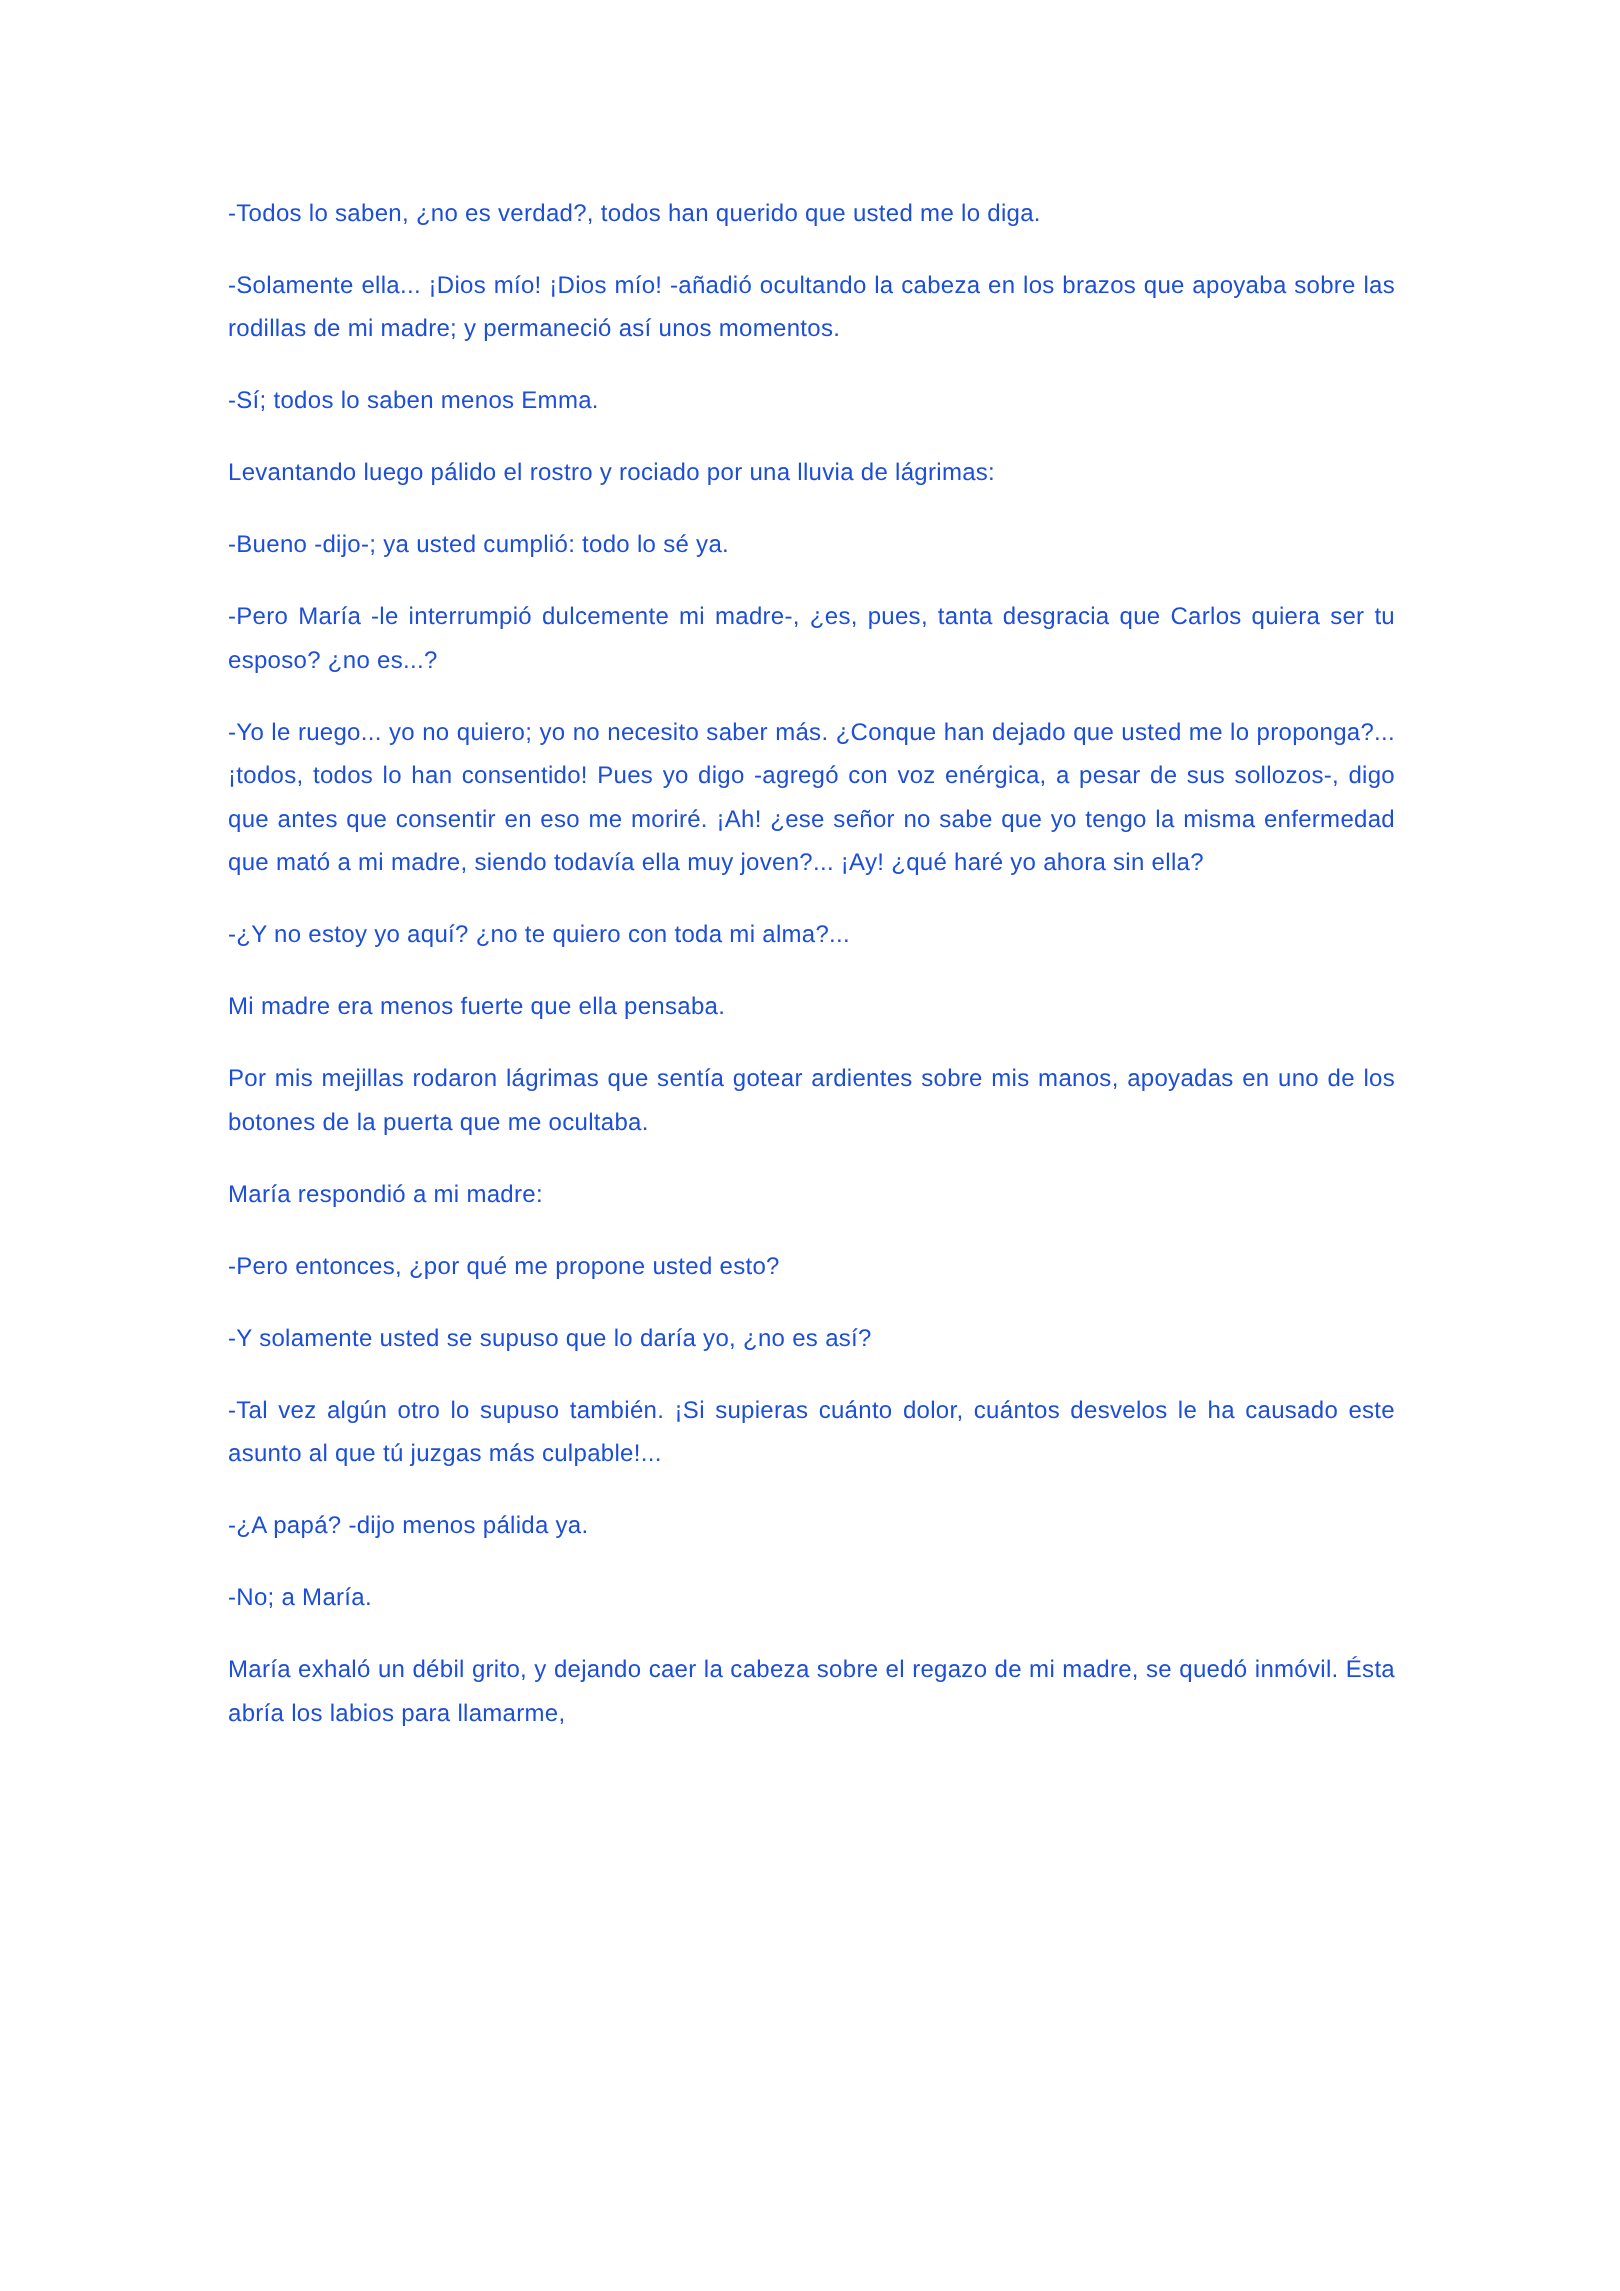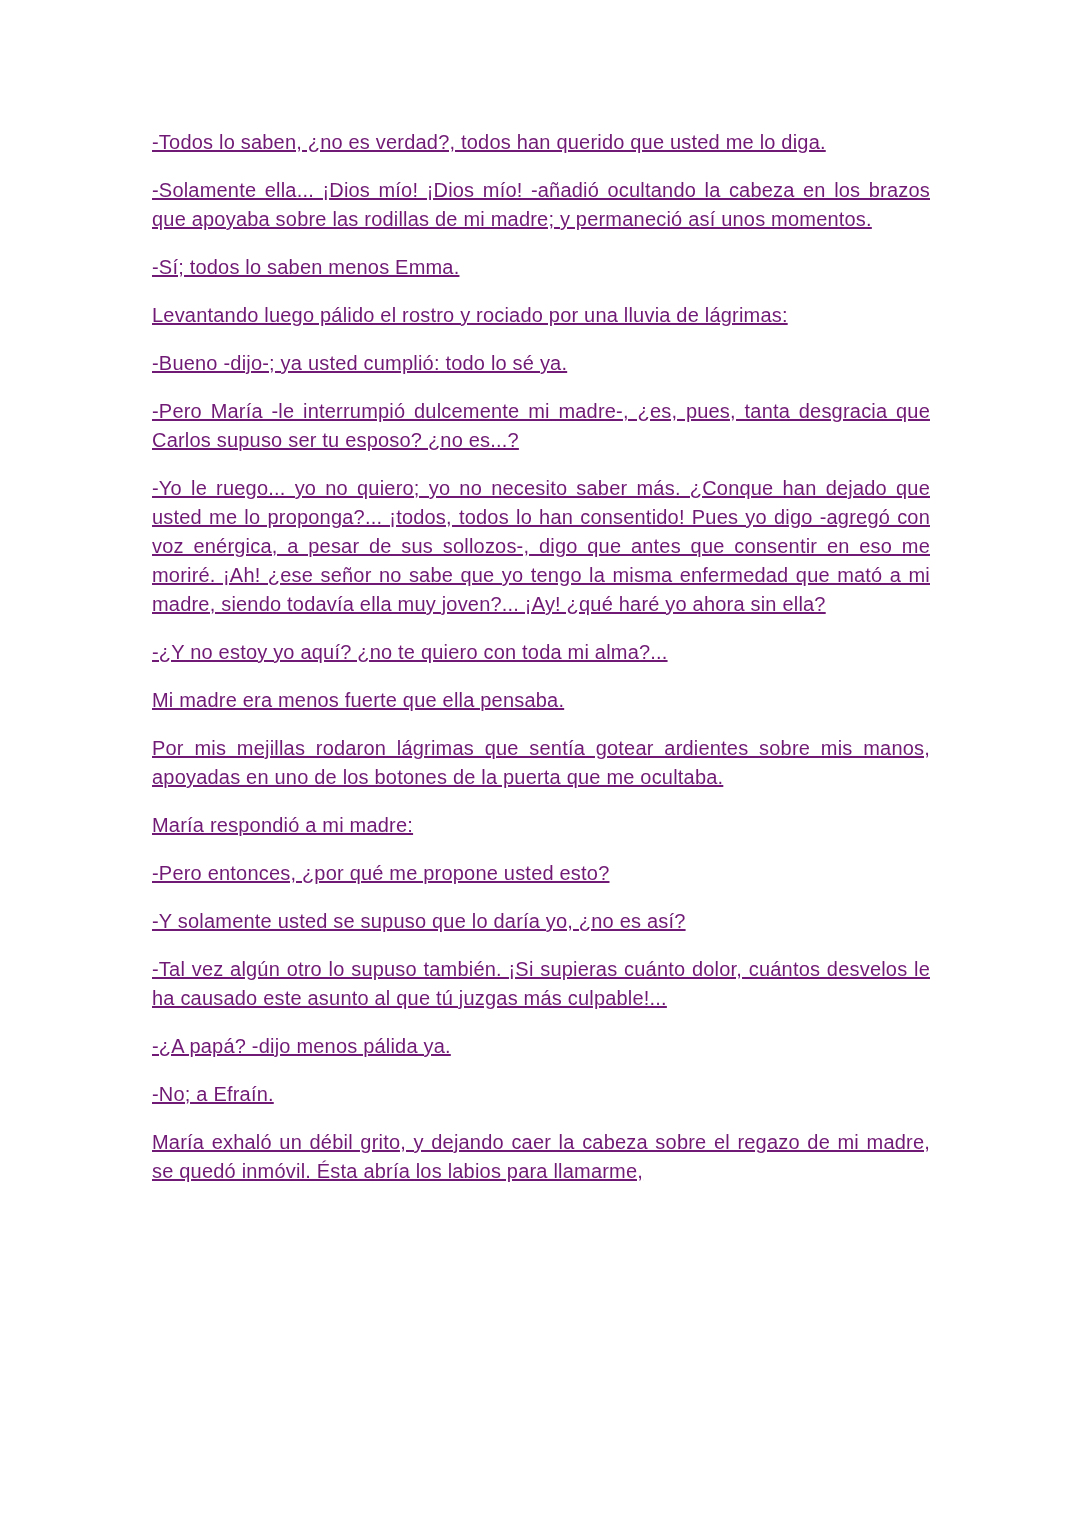--- a/index.html
+++ b/index.html
@@ -10,43 +10,42 @@
   .page {
     position: relative;
     width: 1080px;
     min-height: 1527px;
     box-sizing: border-box;
     background: #ffffff;
     padding: 128px 150px 60px 152px;
   }
   .page p {
     font-family: "Liberation Sans", "DejaVu Sans", sans-serif;
-    font-size: 20px;
+    font-size: 16px;
     line-height: 29px;
     letter-spacing: 0.2px;
-    color: #701a75;
+    color: #1d4ed8;
     text-align: justify;
     margin: 0 0 19px 0;
-    text-decoration: underline;
   }
 </style>
 </head>
 <body>
 
 <div class="page">
   <p>-Todos lo saben, ¿no es verdad?, todos han querido que usted me lo diga.</p>
   <p>-Solamente ella... ¡Dios mío! ¡Dios mío! -añadió ocultando la cabeza en los brazos que apoyaba sobre las rodillas de mi madre; y permaneció así unos momentos.</p>
   <p>-Sí; todos lo saben menos Emma.</p>
   <p>Levantando luego pálido el rostro y rociado por una lluvia de lágrimas:</p>
   <p>-Bueno -dijo-; ya usted cumplió: todo lo sé ya.</p>
-  <p>-Pero María -le interrumpió dulcemente mi madre-, ¿es, pues, tanta desgracia que Carlos supuso ser tu esposo? ¿no es...?</p>
+  <p>-Pero María -le interrumpió dulcemente mi madre-, ¿es, pues, tanta desgracia que Carlos quiera ser tu esposo? ¿no es...?</p>
   <p>-Yo le ruego... yo no quiero; yo no necesito saber más. ¿Conque han dejado que usted me lo proponga?... ¡todos, todos lo han consentido! Pues yo digo -agregó con voz enérgica, a pesar de sus sollozos-, digo que antes que consentir en eso me moriré. ¡Ah! ¿ese señor no sabe que yo tengo la misma enfermedad que mató a mi madre, siendo todavía ella muy joven?... ¡Ay! ¿qué haré yo ahora sin ella?</p>
   <p>-¿Y no estoy yo aquí? ¿no te quiero con toda mi alma?...</p>
   <p>Mi madre era menos fuerte que ella pensaba.</p>
   <p>Por mis mejillas rodaron lágrimas que sentía gotear ardientes sobre mis manos, apoyadas en uno de los botones de la puerta que me ocultaba.</p>
   <p>María respondió a mi madre:</p>
   <p>-Pero entonces, ¿por qué me propone usted esto?</p>
   <p>-Y solamente usted se supuso que lo daría yo, ¿no es así?</p>
   <p>-Tal vez algún otro lo supuso también. ¡Si supieras cuánto dolor, cuántos desvelos le ha causado este asunto al que tú juzgas más culpable!...</p>
   <p>-¿A papá? -dijo menos pálida ya.</p>
-  <p>-No; a Efraín.</p>
+  <p>-No; a María.</p>
   <p>María exhaló un débil grito, y dejando caer la cabeza sobre el regazo de mi madre, se quedó inmóvil. Ésta abría los labios para llamarme,</p>
 </div>
 
 </body></html>

